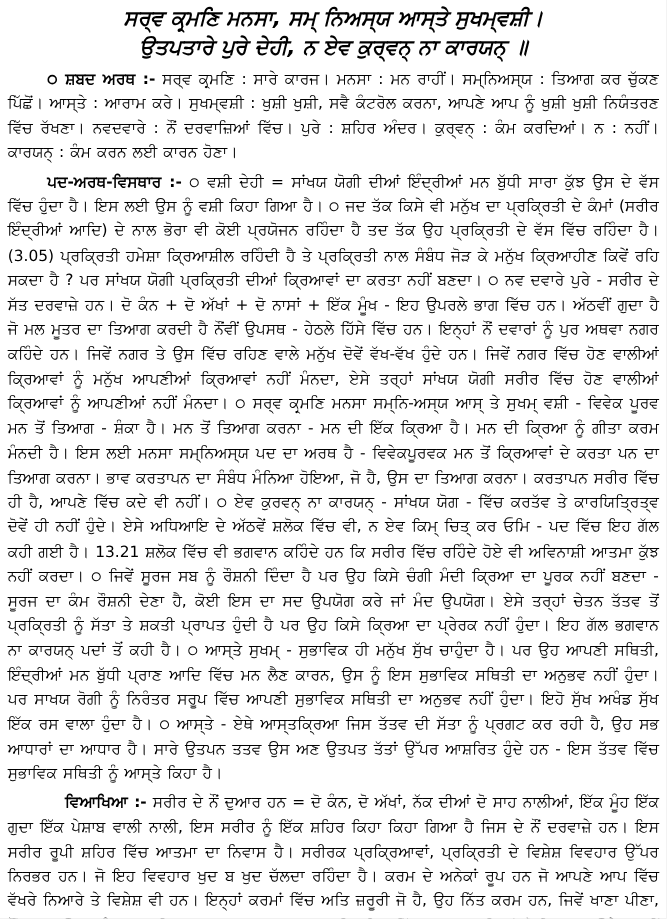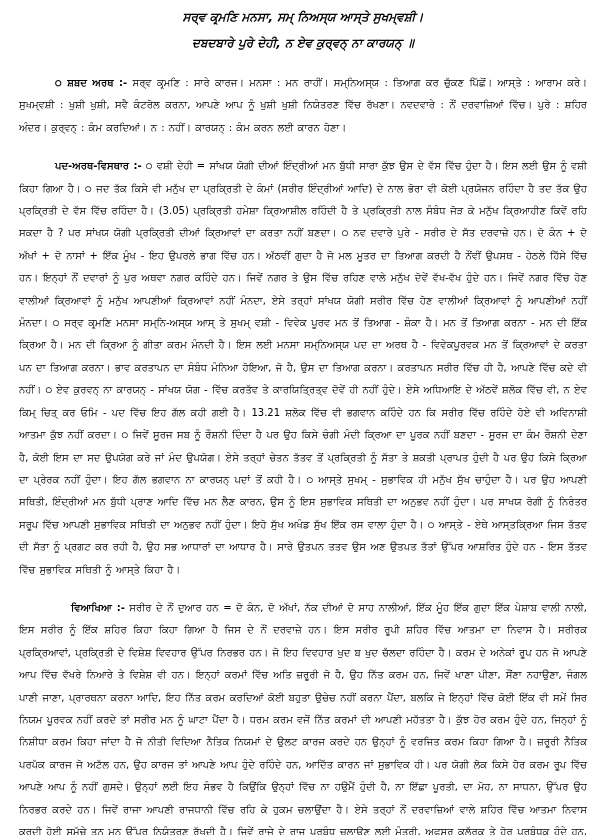--- a/index.html
+++ b/index.html
@@ -12,44 +12,44 @@
     color: #000000;
     font-family: "DejaVu Sans", sans-serif;
     overflow: hidden;
     box-sizing: border-box;
     padding: 2px 3px 0 3px;
   }
   .verse {
     text-align: center;
     font-weight: bold;
     font-style: italic;
-    font-size: 12px;
+    font-size: 19px;
     line-height: 26px;
     margin: 2px 0 5px 0;
   }
   .verse .vline { display: block; }
   .para {
-    font-size: 10px;
+    font-size: 14px;
     line-height: 22.4px;
     text-align: justify;
     text-indent: 36px;
-    margin: 16px;
+    margin: 4px;
     word-spacing: 1px;
   }
   .para.viakhia { text-indent: 52px; }
   .label { font-weight: bold; }
 </style>
 </head>
 <body>
 
 <div class="page">
 
   <div class="verse">
     <span class="vline">ਸਰ੍ਵ ਕਰ੍ਮਣਿ ਮਨਸਾ, ਸਮ੍ ਨਿਅਸ੍ਯ ਆਸ੍ਤੇ ਸੁਖਮ੍ਵਸ਼ੀ।</span>
-    <span class="vline">ਦਬਦਬਾਰੇ ਪੁਰੇ ਦੇਹੀ, ਨ ਏਵ ਕੁਰ੍ਵਨ੍ ਨਾ ਕਾਰਯਨ੍ ॥</span>
+    <span class="vline">ਉਤਪਤਾਰੇ ਪੁਰੇ ਦੇਹੀ, ਨ ਏਵ ਕੁਰ੍ਵਨ੍ ਨਾ ਕਾਰਯਨ੍ ॥</span>
   </div>
 
   <p class="para"><span class="label">੦ ਸ਼ਬਦ ਅਰਥ :-</span><span> ਸਰ੍ਵ ਕਰ੍ਮਣਿ : ਸਾਰੇ ਕਾਰਜ। ਮਨਸਾ : ਮਨ ਰਾਹੀਂ। ਸਮ੍ਨਿਅਸ੍ਯ : ਤਿਆਗ ਕਰ ਚੁੱਕਣ ਪਿੱਛੋਂ। ਆਸ੍ਤੇ : ਆਰਾਮ ਕਰੇ। ਸੁਖਮ੍ਵਸ਼ੀ : ਖੁਸ਼ੀ ਖੁਸ਼ੀ, ਸਵੈ ਕੰਟਰੋਲ ਕਰਨਾ, ਆਪਣੇ ਆਪ ਨੂੰ ਖੁਸ਼ੀ ਖੁਸ਼ੀ ਨਿਯੰਤਰਣ ਵਿੱਚ ਰੱਖਣਾ। ਨਵਦਵਾਰੇ : ਨੌਂ ਦਰਵਾਜ਼ਿਆਂ ਵਿੱਚ। ਪੁਰੇ : ਸ਼ਹਿਰ ਅੰਦਰ। ਕੁਰ੍ਵਨ੍ : ਕੰਮ ਕਰਦਿਆਂ। ਨ : ਨਹੀਂ। ਕਾਰਯਨ੍ : ਕੰਮ ਕਰਨ ਲਈ ਕਾਰਨ ਹੋਣਾ।</span></p>
 
 
   <p class="para"><span class="label">ਪਦ-ਅਰਥ-ਵਿਸਥਾਰ :-</span><span> ੦ ਵਸ਼ੀ ਦੇਹੀ = ਸਾਂਖਯ ਯੋਗੀ ਦੀਆਂ ਇੰਦ੍ਰੀਆਂ ਮਨ ਬੁੱਧੀ ਸਾਰਾ ਕੁੱਝ ਉਸ ਦੇ ਵੱਸ ਵਿੱਚ ਹੁੰਦਾ ਹੈ। ਇਸ ਲਈ ਉਸ ਨੂੰ ਵਸ਼ੀ ਕਿਹਾ ਗਿਆ ਹੈ। ੦ ਜਦ ਤੱਕ ਕਿਸੇ ਵੀ ਮਨੁੱਖ ਦਾ ਪ੍ਰਕ੍ਰਿਤੀ ਦੇ ਕੰਮਾਂ (ਸਰੀਰ ਇੰਦ੍ਰੀਆਂ ਆਦਿ) ਦੇ ਨਾਲ ਭੋਰਾ ਵੀ ਕੋਈ ਪ੍ਰਯੋਜਨ ਰਹਿੰਦਾ ਹੈ ਤਦ ਤੱਕ ਉਹ ਪ੍ਰਕ੍ਰਿਤੀ ਦੇ ਵੱਸ ਵਿੱਚ ਰਹਿੰਦਾ ਹੈ। (3.05) ਪ੍ਰਕ੍ਰਿਤੀ ਹਮੇਸ਼ਾ ਕ੍ਰਿਆਸ਼ੀਲ ਰਹਿੰਦੀ ਹੈ ਤੇ ਪ੍ਰਕ੍ਰਿਤੀ ਨਾਲ ਸੰਬੰਧ ਜੋੜ ਕੇ ਮਨੁੱਖ ਕ੍ਰਿਆਹੀਣ ਕਿਵੇਂ ਰਹਿ ਸਕਦਾ ਹੈ ? ਪਰ ਸਾਂਖਯ ਯੋਗੀ ਪ੍ਰਕ੍ਰਿਤੀ ਦੀਆਂ ਕ੍ਰਿਆਵਾਂ ਦਾ ਕਰਤਾ ਨਹੀਂ ਬਣਦਾ। ੦ ਨਵ ਦਵਾਰੇ ਪੁਰੇ - ਸਰੀਰ ਦੇ ਸੱਤ ਦਰਵਾਜ਼ੇ ਹਨ। ਦੋ ਕੰਨ + ਦੋ ਅੱਖਾਂ + ਦੋ ਨਾਸਾਂ + ਇੱਕ ਮੂੰਖ - ਇਹ ਉਪਰਲੇ ਭਾਗ ਵਿੱਚ ਹਨ। ਅੱਠਵੀਂ ਗੁਦਾ ਹੈ ਜੋ ਮਲ ਮੂਤਰ ਦਾ ਤਿਆਗ ਕਰਦੀ ਹੈ ਨੌਂਵੀਂ ਉਪਸਥ - ਹੇਠਲੇ ਹਿੱਸੇ ਵਿੱਚ ਹਨ। ਇਨ੍ਹਾਂ ਨੌਂ ਦਵਾਰਾਂ ਨੂੰ ਪੁਰ ਅਥਵਾ ਨਗਰ ਕਹਿੰਦੇ ਹਨ। ਜਿਵੇਂ ਨਗਰ ਤੇ ਉਸ ਵਿੱਚ ਰਹਿਣ ਵਾਲੇ ਮਨੁੱਖ ਦੋਵੇਂ ਵੱਖ-ਵੱਖ ਹੁੰਦੇ ਹਨ। ਜਿਵੇਂ ਨਗਰ ਵਿੱਚ ਹੋਣ ਵਾਲੀਆਂ ਕ੍ਰਿਆਵਾਂ ਨੂੰ ਮਨੁੱਖ ਆਪਣੀਆਂ ਕ੍ਰਿਆਵਾਂ ਨਹੀਂ ਮੰਨਦਾ, ਏਸੇ ਤਰ੍ਹਾਂ ਸਾਂਖਯ ਯੋਗੀ ਸਰੀਰ ਵਿੱਚ ਹੋਣ ਵਾਲੀਆਂ ਕ੍ਰਿਆਵਾਂ ਨੂੰ ਆਪਣੀਆਂ ਨਹੀਂ ਮੰਨਦਾ। ੦ ਸਰ੍ਵ ਕਰ੍ਮਣਿ ਮਨਸਾ ਸਮ੍ਨਿ-ਅਸ੍ਯ ਆਸ੍ ਤੇ ਸੁਖਮ੍ ਵਸ਼ੀ - ਵਿਵੇਕ ਪੂਰਵ ਮਨ ਤੋਂ ਤਿਆਗ - ਸ਼ੰਕਾ ਹੈ। ਮਨ ਤੋਂ ਤਿਆਗ ਕਰਨਾ - ਮਨ ਦੀ ਇੱਕ ਕ੍ਰਿਆ ਹੈ। ਮਨ ਦੀ ਕ੍ਰਿਆ ਨੂੰ ਗੀਤਾ ਕਰਮ ਮੰਨਦੀ ਹੈ। ਇਸ ਲਈ ਮਨਸਾ ਸਮ੍ਨਿਅਸ੍ਯ ਪਦ ਦਾ ਅਰਥ ਹੈ - ਵਿਵੇਕਪੂਰਵਕ ਮਨ ਤੋਂ ਕ੍ਰਿਆਵਾਂ ਦੇ ਕਰਤਾ ਪਨ ਦਾ ਤਿਆਗ ਕਰਨਾ। ਭਾਵ ਕਰਤਾਪਨ ਦਾ ਸੰਬੰਧ ਮੰਨਿਆ ਹੋਇਆ, ਜੋ ਹੈ, ਉਸ ਦਾ ਤਿਆਗ ਕਰਨਾ। ਕਰਤਾਪਨ ਸਰੀਰ ਵਿੱਚ ਹੀ ਹੈ, ਆਪਣੇ ਵਿੱਚ ਕਦੇ ਵੀ ਨਹੀਂ। ੦ ਏਵ ਕੁਰਵਨ੍ ਨਾ ਕਾਰਯਨ੍ - ਸਾਂਖਯ ਯੋਗ - ਵਿੱਚ ਕਰਤੱਵ ਤੇ ਕਾਰਯਿਤ੍ਰਿਤ੍ਵ ਦੋਵੇਂ ਹੀ ਨਹੀਂ ਹੁੰਦੇ। ਏਸੇ ਅਧਿਆਇ ਦੇ ਅੱਠਵੇਂ ਸ਼ਲੋਕ ਵਿੱਚ ਵੀ, ਨ ਏਵ ਕਿਮ੍ ਚਿਤ੍ ਕਰ ਓਮਿ - ਪਦ ਵਿੱਚ ਇਹ ਗੱਲ ਕਹੀ ਗਈ ਹੈ। 13.21 ਸ਼ਲੋਕ ਵਿੱਚ ਵੀ ਭਗਵਾਨ ਕਹਿੰਦੇ ਹਨ ਕਿ ਸਰੀਰ ਵਿੱਚ ਰਹਿੰਦੇ ਹੋਏ ਵੀ ਅਵਿਨਾਸ਼ੀ ਆਤਮਾ ਕੁੱਝ ਨਹੀਂ ਕਰਦਾ। ੦ ਜਿਵੇਂ ਸੂਰਜ ਸਬ ਨੂੰ ਰੌਸ਼ਨੀ ਦਿੰਦਾ ਹੈ ਪਰ ਉਹ ਕਿਸੇ ਚੰਗੀ ਮੰਦੀ ਕ੍ਰਿਆ ਦਾ ਪੂਰਕ ਨਹੀਂ ਬਣਦਾ - ਸੂਰਜ ਦਾ ਕੰਮ ਰੌਸ਼ਨੀ ਦੇਣਾ ਹੈ, ਕੋਈ ਇਸ ਦਾ ਸਦ ਉਪਯੋਗ ਕਰੇ ਜਾਂ ਮੰਦ ਉਪਯੋਗ। ਏਸੇ ਤਰ੍ਹਾਂ ਚੇਤਨ ਤੱਤਵ ਤੋਂ ਪ੍ਰਕ੍ਰਿਤੀ ਨੂੰ ਸੱਤਾ ਤੇ ਸ਼ਕਤੀ ਪ੍ਰਾਪਤ ਹੁੰਦੀ ਹੈ ਪਰ ਉਹ ਕਿਸੇ ਕ੍ਰਿਆ ਦਾ ਪ੍ਰੇਰਕ ਨਹੀਂ ਹੁੰਦਾ। ਇਹ ਗੱਲ ਭਗਵਾਨ ਨਾ ਕਾਰਯਨ੍ ਪਦਾਂ ਤੋਂ ਕਹੀ ਹੈ। ੦ ਆਸ੍ਤੇ ਸੁਖਮ੍ - ਸੁਭਾਵਿਕ ਹੀ ਮਨੁੱਖ ਸੁੱਖ ਚਾਹੁੰਦਾ ਹੈ। ਪਰ ਉਹ ਆਪਣੀ ਸਥਿਤੀ, ਇੰਦ੍ਰੀਆਂ ਮਨ ਬੁੱਧੀ ਪ੍ਰਾਣ ਆਦਿ ਵਿੱਚ ਮਨ ਲੈਣ ਕਾਰਨ, ਉਸ ਨੂੰ ਇਸ ਸੁਭਾਵਿਕ ਸਥਿਤੀ ਦਾ ਅਨੁਭਵ ਨਹੀਂ ਹੁੰਦਾ। ਪਰ ਸਾਖਯ ਰੋਗੀ ਨੂੰ ਨਿਰੰਤਰ ਸਰੂਪ ਵਿੱਚ ਆਪਣੀ ਸੁਭਾਵਿਕ ਸਥਿਤੀ ਦਾ ਅਨੁਭਵ ਨਹੀਂ ਹੁੰਦਾ। ਇਹੋ ਸੁੱਖ ਅਖੰਡ ਸੁੱਖ ਇੱਕ ਰਸ ਵਾਲਾ ਹੁੰਦਾ ਹੈ। ੦ ਆਸ੍ਤੇ - ਏਥੇ ਆਸ੍ਤਕ੍ਰਿਆ ਜਿਸ ਤੱਤਵ ਦੀ ਸੱਤਾ ਨੂੰ ਪ੍ਰਗਟ ਕਰ ਰਹੀ ਹੈ, ਉਹ ਸਭ ਆਧਾਰਾਂ ਦਾ ਆਧਾਰ ਹੈ। ਸਾਰੇ ਉਤਪਨ ਤਤਵ ਉਸ ਅਣ ਉਤਪਤ ਤੱਤਾਂ ਉੱਪਰ ਆਸ਼ਰਿਤ ਹੁੰਦੇ ਹਨ - ਇਸ ਤੱਤਵ ਵਿੱਚ ਸੁਭਾਵਿਕ ਸਥਿਤੀ ਨੂੰ ਆਸ੍ਤੇ ਕਿਹਾ ਹੈ।</span></p>
 
   <p class="para viakhia"><span class="label">ਵਿਆਖਿਆ :-</span><span> ਸਰੀਰ ਦੇ ਨੌਂ ਦੁਆਰ ਹਨ = ਦੋ ਕੰਨ, ਦੋ ਅੱਖਾਂ, ਨੱਕ ਦੀਆਂ ਦੋ ਸਾਹ ਨਾਲੀਆਂ, ਇੱਕ ਮੂੰਹ ਇੱਕ ਗੁਦਾ ਇੱਕ ਪੇਸ਼ਾਬ ਵਾਲੀ ਨਾਲੀ, ਇਸ ਸਰੀਰ ਨੂੰ ਇੱਕ ਸ਼ਹਿਰ ਕਿਹਾ ਕਿਹਾ ਗਿਆ ਹੈ ਜਿਸ ਦੇ ਨੌਂ ਦਰਵਾਜ਼ੇ ਹਨ। ਇਸ ਸਰੀਰ ਰੂਪੀ ਸ਼ਹਿਰ ਵਿੱਚ ਆਤਮਾ ਦਾ ਨਿਵਾਸ ਹੈ। ਸਰੀਰਕ ਪ੍ਰਕ੍ਰਿਆਵਾਂ, ਪ੍ਰਕ੍ਰਿਤੀ ਦੇ ਵਿਸ਼ੇਸ਼ ਵਿਵਹਾਰ ਉੱਪਰ ਨਿਰਭਰ ਹਨ। ਜੋ ਇਹ ਵਿਵਹਾਰ ਖੁਦ ਬ ਖੁਦ ਚੱਲਦਾ ਰਹਿੰਦਾ ਹੈ। ਕਰਮ ਦੇ ਅਨੇਕਾਂ ਰੂਪ ਹਨ ਜੋ ਆਪਣੇ ਆਪ ਵਿੱਚ ਵੱਖਰੇ ਨਿਆਰੇ ਤੇ ਵਿਸ਼ੇਸ਼ ਵੀ ਹਨ। ਇਨ੍ਹਾਂ ਕਰਮਾਂ ਵਿੱਚ ਅਤਿ ਜ਼ਰੂਰੀ ਜੋ ਹੈ, ਉਹ ਨਿੱਤ ਕਰਮ ਹਨ, ਜਿਵੇਂ ਖਾਣਾ ਪੀਣਾ, ਸੌਂਣਾ ਨਹਾਉਣਾ, ਜੰਗਲ ਪਾਣੀ ਜਾਣਾ, ਪ੍ਰਾਰਥਨਾ ਕਰਨਾ ਆਦਿ, ਇਹ ਨਿੱਤ ਕਰਮ ਕਰਦਿਆਂ ਕੋਈ ਬਹੁਤਾ ਉਚੇਚ ਨਹੀਂ ਕਰਨਾ ਪੈਂਦਾ, ਬਲਕਿ ਜੇ ਇਨ੍ਹਾਂ ਵਿੱਚ ਕੋਈ ਇੱਕ ਵੀ ਸਮੇਂ ਸਿਰ ਨਿਯਮ ਪੂਰਵਕ ਨਹੀਂ ਕਰਦੇ ਤਾਂ ਸਰੀਰ ਮਨ ਨੂੰ ਘਾਟਾ ਪੈਂਦਾ ਹੈ। ਧਰਮ ਕਰਮ ਵਜੋਂ ਨਿੱਤ ਕਰਮਾਂ ਦੀ ਆਪਣੀ ਮਹੱਤਤਾ ਹੈ। ਕੁੱਝ ਹੋਰ ਕਰਮ ਹੁੰਦੇ ਹਨ, ਜਿਨ੍ਹਾਂ ਨੂੰ ਨਿਸ਼ੀਧਾ ਕਰਮ ਕਿਹਾ ਜਾਂਦਾ ਹੈ ਜੋ ਨੀਤੀ ਵਿਦਿਆ ਨੈਤਿਕ ਨਿਯਮਾਂ ਦੇ ਉਲਟ ਕਾਰਜ ਕਰਦੇ ਹਨ ਉਨ੍ਹਾਂ ਨੂੰ ਵਰਜਿਤ ਕਰਮ ਕਿਹਾ ਗਿਆ ਹੈ। ਜ਼ਰੂਰੀ ਨੈਤਿਕ ਪਰਪੱਕ ਕਾਰਜ ਜੋ ਅਟੱਲ ਹਨ, ਉਹ ਕਾਰਜ ਤਾਂ ਆਪਣੇ ਆਪ ਹੁੰਦੇ ਰਹਿੰਦੇ ਹਨ, ਆਦਿੱਤ ਕਾਰਨ ਜਾਂ ਸੁਭਾਵਿਕ ਹੀ। ਪਰ ਯੋਗੀ ਲੋਕ ਕਿਸੇ ਹੋਰ ਕਰਮ ਰੂਪ ਵਿੱਚ ਆਪਣੇ ਆਪ ਨੂੰ ਨਹੀਂ ਗੁਸਦੇ। ਉਨ੍ਹਾਂ ਲਈ ਇਹ ਸੰਭਵ ਹੈ ਕਿਉਂਕਿ ਉਨ੍ਹਾਂ ਵਿੱਚ ਨਾ ਹਉਮੈਂ ਹੁੰਦੀ ਹੈ, ਨਾ ਇੱਛਾ ਪੂਰਤੀ, ਦਾ ਮੋਹ, ਨਾ ਸਾਧਨਾ, ਉੱਪਰ ਉਹ ਨਿਰਭਰ ਕਰਦੇ ਹਨ। ਜਿਵੇਂ ਰਾਜਾ ਆਪਣੀ ਰਾਜਧਾਨੀ ਵਿੱਚ ਰਹਿ ਕੇ ਹੁਕਮ ਚਲਾਉਂਦਾ ਹੈ। ਏਸੇ ਤਰ੍ਹਾਂ ਨੌਂ ਦਰਵਾਜ਼ਿਆਂ ਵਾਲੇ ਸ਼ਹਿਰ ਵਿੱਚ ਆਤਮਾ ਨਿਵਾਸ ਕਰਦੀ ਹੋਈ ਸਮੁੱਚੇ ਤਨ ਮਨ ਉੱਪਰ ਨਿਯੰਤਰਣ ਰੱਖਦੀ ਹੈ। ਜਿਵੇਂ ਰਾਜੇ ਦੇ ਰਾਜ ਪ੍ਰਬੰਧ ਚਲਾਉਣ ਲਈ ਮੰਤਰੀ, ਅਫਸਰ ਕਲੱਰਕ ਤੇ ਹੋਰ ਪ੍ਰਬੰਧਕ ਹੁੰਦੇ ਹਨ, ਏਸੇ ਤਰ੍ਹਾਂ ਆਤਮਾ ਦੇ ਵੀ ਪ੍ਰਬੰਧਕ ਨੌਕਰ ਚਾਕਰ ਤੇ ਸਲਾਹਕਾਰ ਹਨ। ਜਿਵੇਂ ਗਿਆਨ ਇੰਦਰੀਆਂ, ਕਰਮ ਇੰਦਰੀਆਂ, ਮਨ-ਦਿਮਾਗ, ਜੀਵਨ-ਸ਼ਕਤੀ ਤੇ ਗਿਆਨ ਬੋਧ। ਸਰੀਰ ਦੇ ਹਰ ਹਿੱਸੇ ਉੱਪਰ ਉਸ ਸਮੇਂ ਤੱਕ ਨਿਯੰਤਰਣ ਰਹਿੰਦਾ ਹੈ, ਜਦੋਂ ਤੱਕ ਪ੍ਰਬਧਾ ਕਰਮ ਥੱਕ ਨਹੀਂ ਜਾਂਦੇ। ਸਰੀਰ ਵਿੱਚ ਰਹਿੰਦੇ ਹੋਏ ਇਨ੍ਹਾਂ ਦੀ ਚੇਤਨਾ ਅਥਵਾ ਜਾਣਕਾਰੀ ਤੇ ਸਰਗਰਮੀਆਂ ਉੱਪਰ ਇਨ੍ਹਾਂ ਦਾ ਦਬਦਬਾ ਯੋਗੀ ਪੁਰਖਾਂ ਵਿੱਚ ਗ਼ੈਰ ਹਾਜ਼ਰ ਰਹਿੰਦਾ ਹੈ। ਸਵੈ ਆਨੰਦ, ਇਸ ਦੀ ਸ਼ੁਹਰਤ ਯੋਗੀਆਂ ਲਈ ਇਸ ਦੀ ਪ੍ਰਾਪਤੀ ਹੈ। ਯੋਗੀ ਪੁਰਖ ਮੰਨਦੇ ਹਨ ਕਿ ਸਾਰੀਆਂ ਸਰਗਰਮੀਆਂ ਕੇਵਲ ਈਸ਼ਵਰ ਦੀਆਂ ਹਨ, ਈਸ਼ਵਰ ਲਈ ਹੀ ਹਨ, ਵਿਅਕਤੀ ਦਾ ਕੋਈ ਲੈਣ ਦੇਣ ਨਹੀਂ ਹੈ। ਈਸ਼ਵਰ ਹੀ ਸਬ ਕੁੱਝ ਕਰਨ ਵਾਲਾ ਹੈ।</span></p>
 
 </div>

